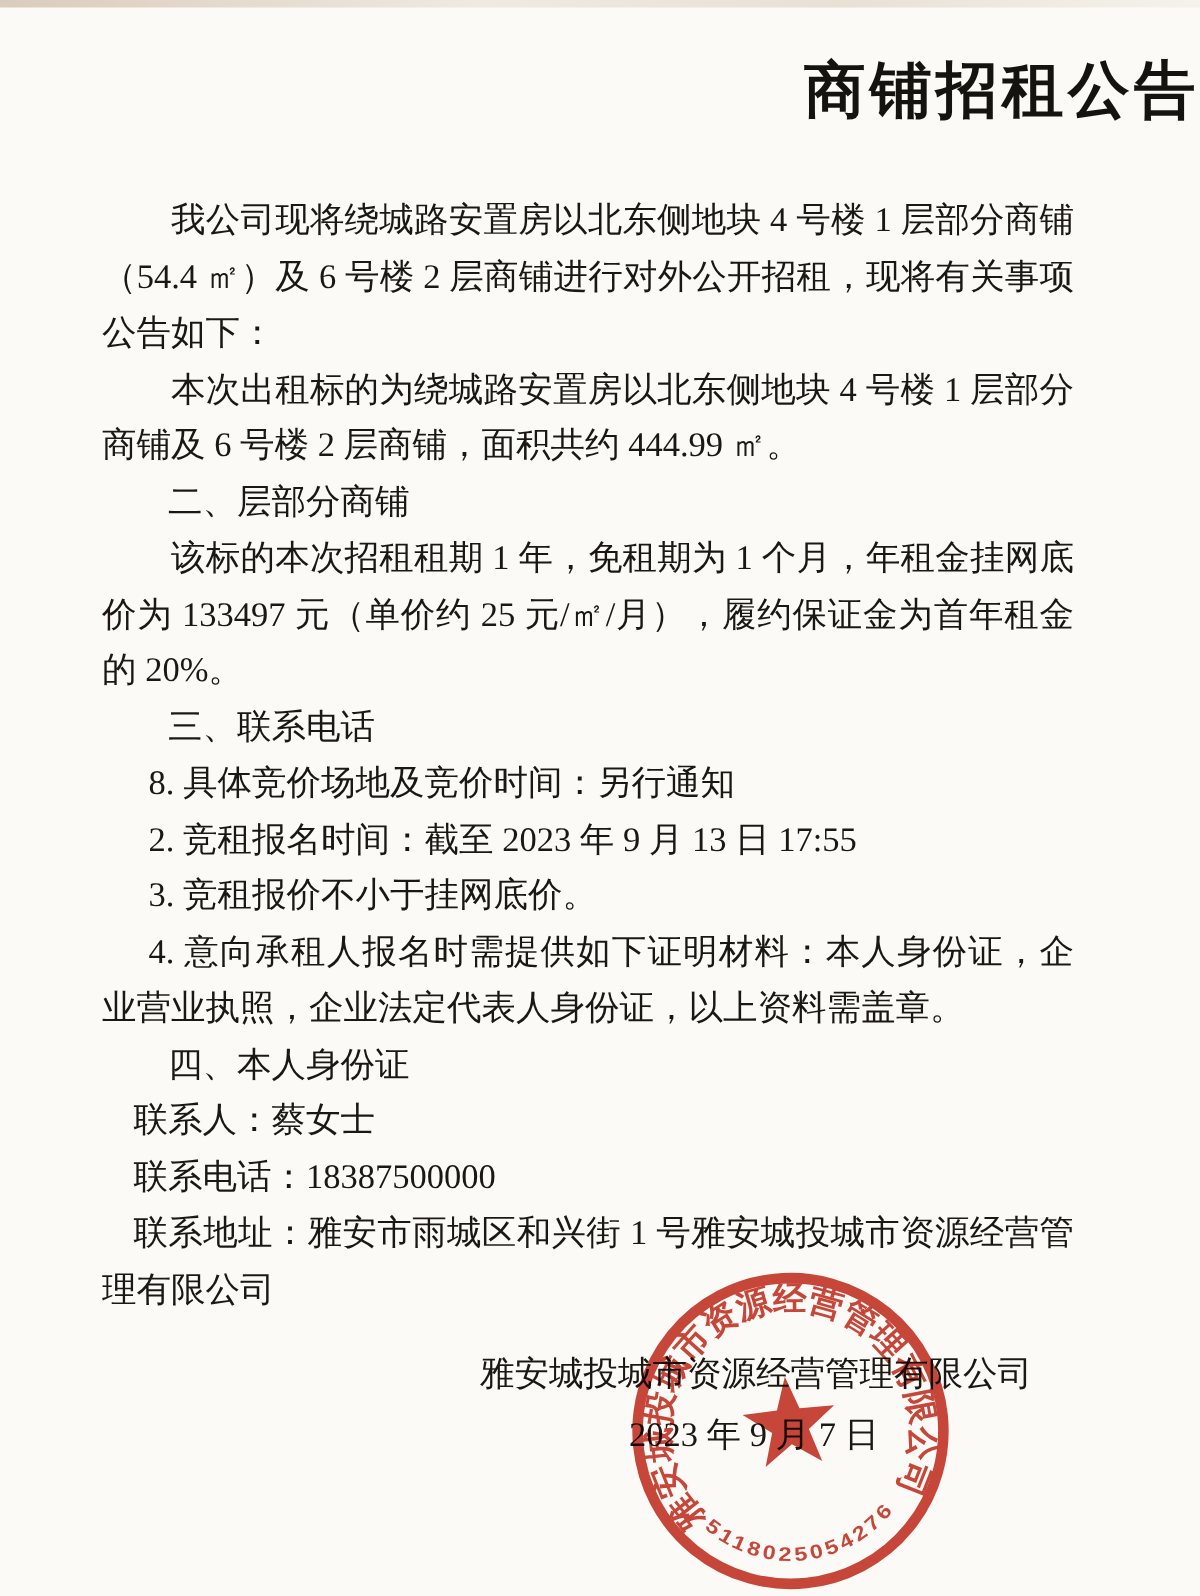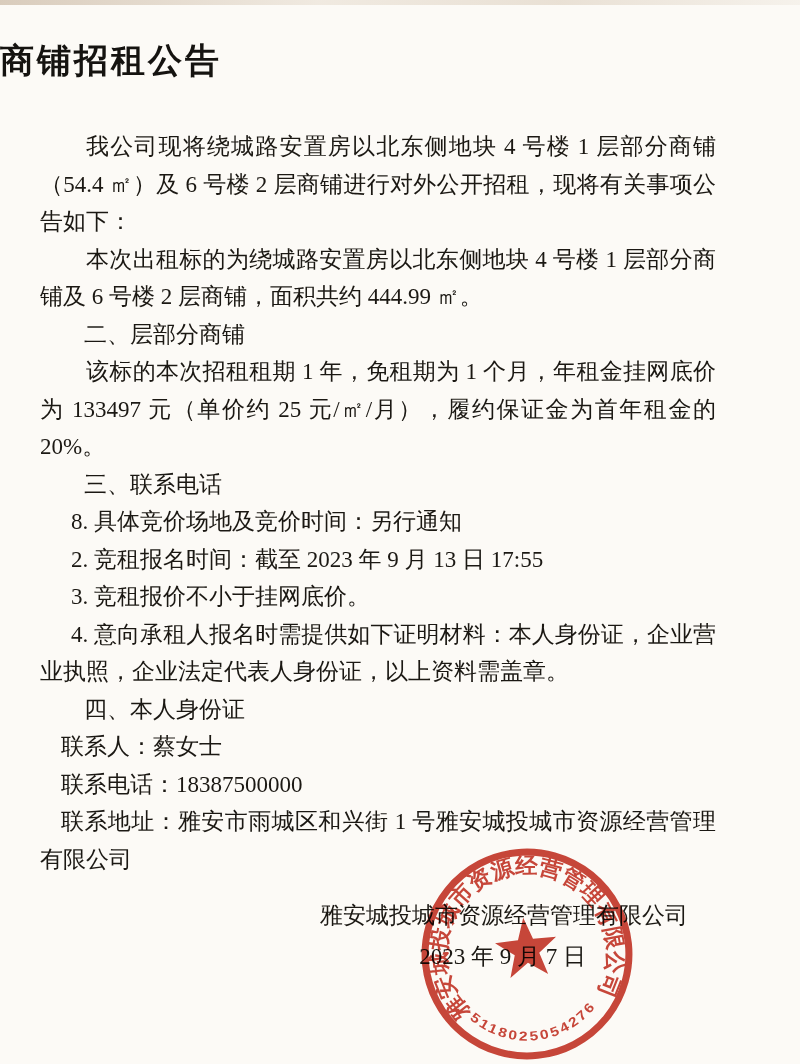--- a/index.html
+++ b/index.html
@@ -19,31 +19,31 @@
     top: 0; left: 0; right: 0;
     height: 5px;
     background: linear-gradient(90deg,
       rgba(175,148,118,0.45) 0%,
       rgba(205,185,160,0.25) 40%,
       rgba(190,165,135,0.30) 70%,
       rgba(210,195,175,0.15) 100%);
   }
   .doc-title {
     margin: 38px 0 0 0;
-    text-align: left;
+    text-align: right;
     font-family: "Liberation Sans", "DejaVu Sans", sans-serif;
     font-weight: 700;
-    font-size: 34px;
+    font-size: 41px;
     line-height: 44px;
     letter-spacing: 3px;
     color: #151310;
   }
   .content {
     margin-top: 46px;
-    padding: 0 84px 0 40px;
+    padding: 0 84px 0 68px;
     font-size: 23px;
     line-height: 37.5px;
     text-align: justify;
   }
   .content p { margin: 0; }
   .para { text-indent: 2em; }
   .heading { text-indent: 44px; }
   .heading-wide { letter-spacing: 0.5px; }
   .list-item { text-indent: 31px; }
   .contact-line { text-indent: 21px; }

